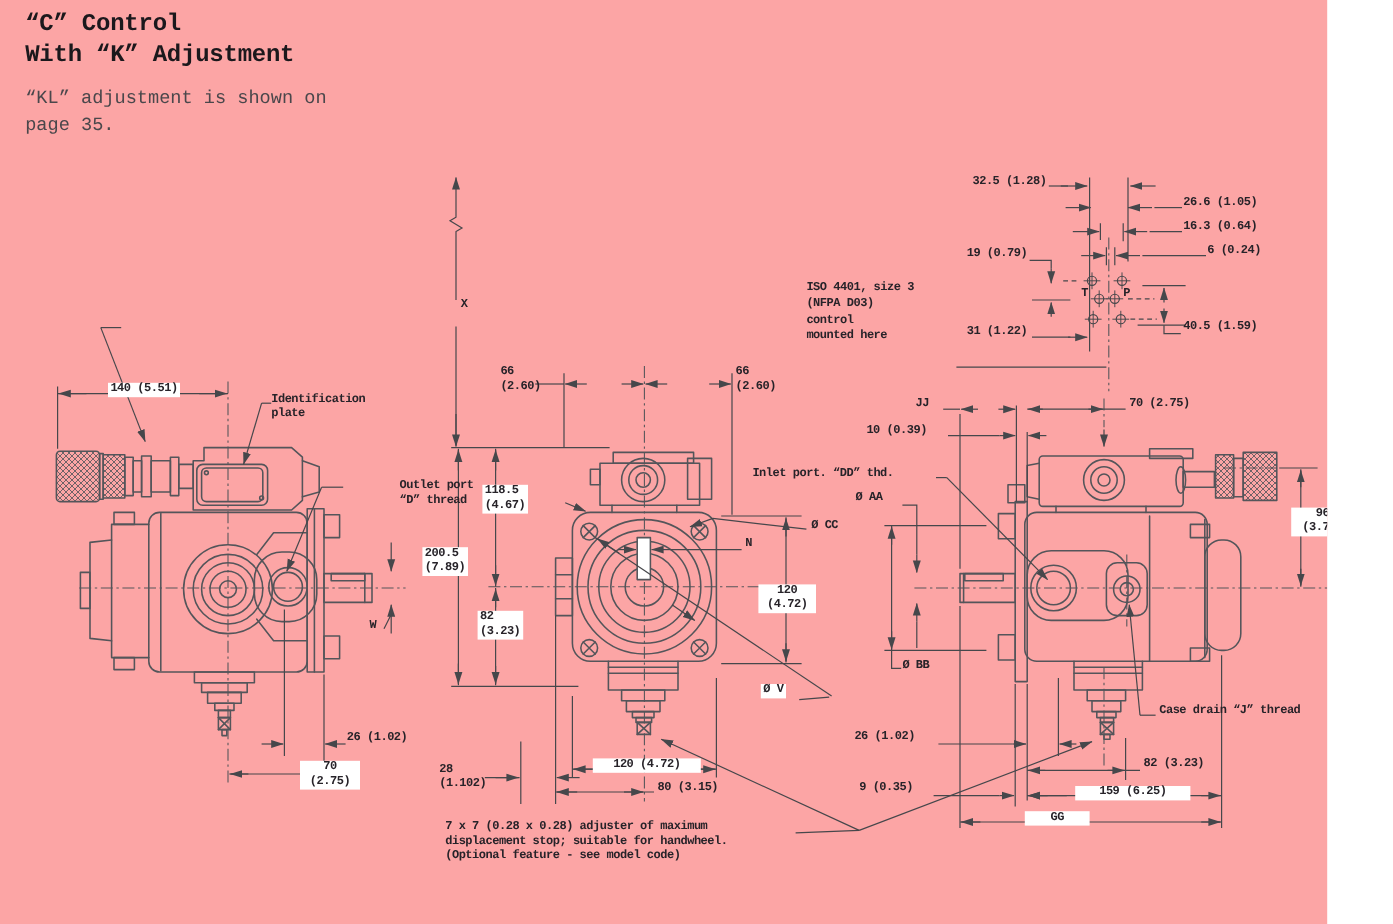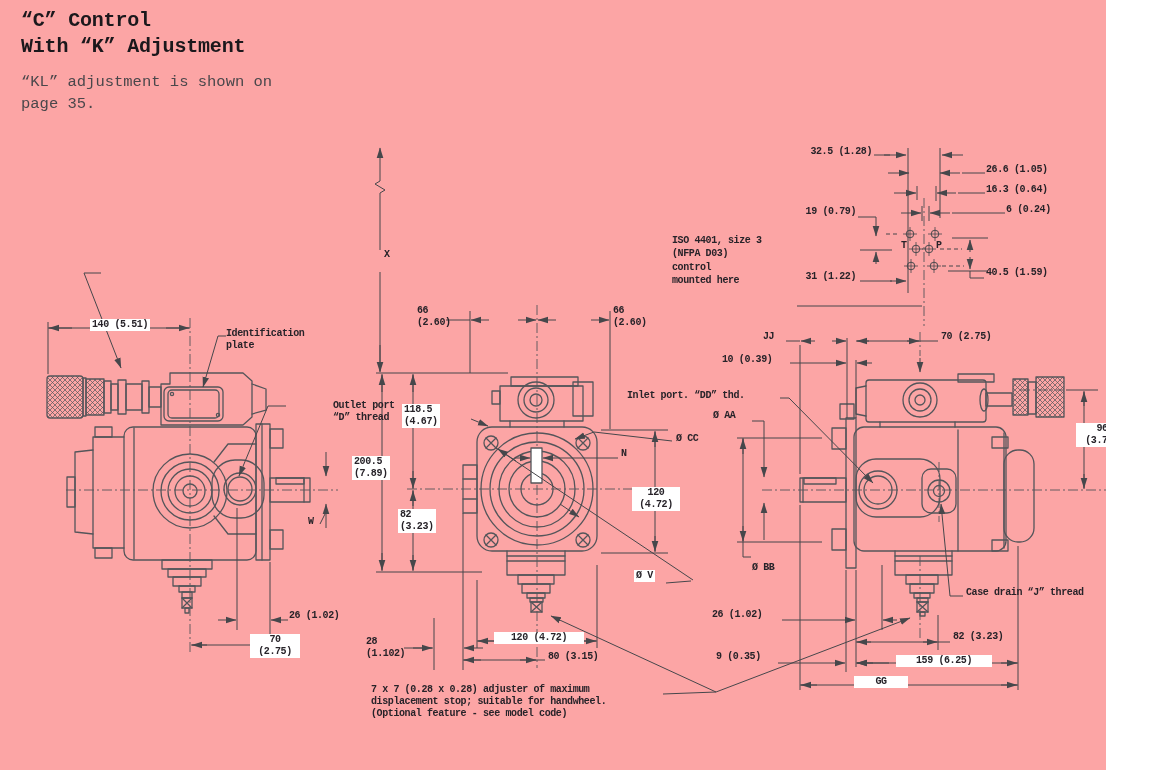--- a/index.html
+++ b/index.html
@@ -427,21 +427,21 @@
 <div class="lbl r" style="left:780px;top:271px;width:76px;">31 (1.22)</div>
 <div class="lbl" style="left:986px;top:267px;">40.5 (1.59)</div>
 <div class="lbl" style="left:901px;top:240px;">T</div>
 <div class="lbl" style="left:936px;top:240px;">P</div>
 
 <div class="lbl" style="left:763px;top:331px;">JJ</div>
 <div class="lbl" style="left:722px;top:354px;">10 (0.39)</div>
 <div class="lbl" style="left:941px;top:331px;">70 (2.75)</div>
 <div class="lbl" style="left:627px;top:390px;">Inlet port. “DD” thd.</div>
 <div class="lbl" style="left:713px;top:410px;">Ø AA</div>
-<div class="lbl" style="left:752px;top:550px;margin-top:12px;">Ø BB</div>
+<div class="lbl" style="left:752px;top:550px;">Ø BB</div>
 <div class="lbl bg c" style="left:1076px;top:423px;width:48px;text-align:center;">96
 (3.78)</div>
 <div class="lbl" style="left:966px;top:587px;">Case drain “J” thread</div>
 <div class="lbl" style="left:712px;top:609px;">26 (1.02)</div>
 <div class="lbl" style="left:716px;top:651px;">9 (0.35)</div>
 <div class="lbl" style="left:953px;top:631px;">82 (3.23)</div>
 <div class="lbl bg c" style="left:896px;top:655px;width:92px;">159 (6.25)</div>
 <div class="lbl bg c" style="left:854px;top:676px;width:50px;">GG</div>
 
 </div>

